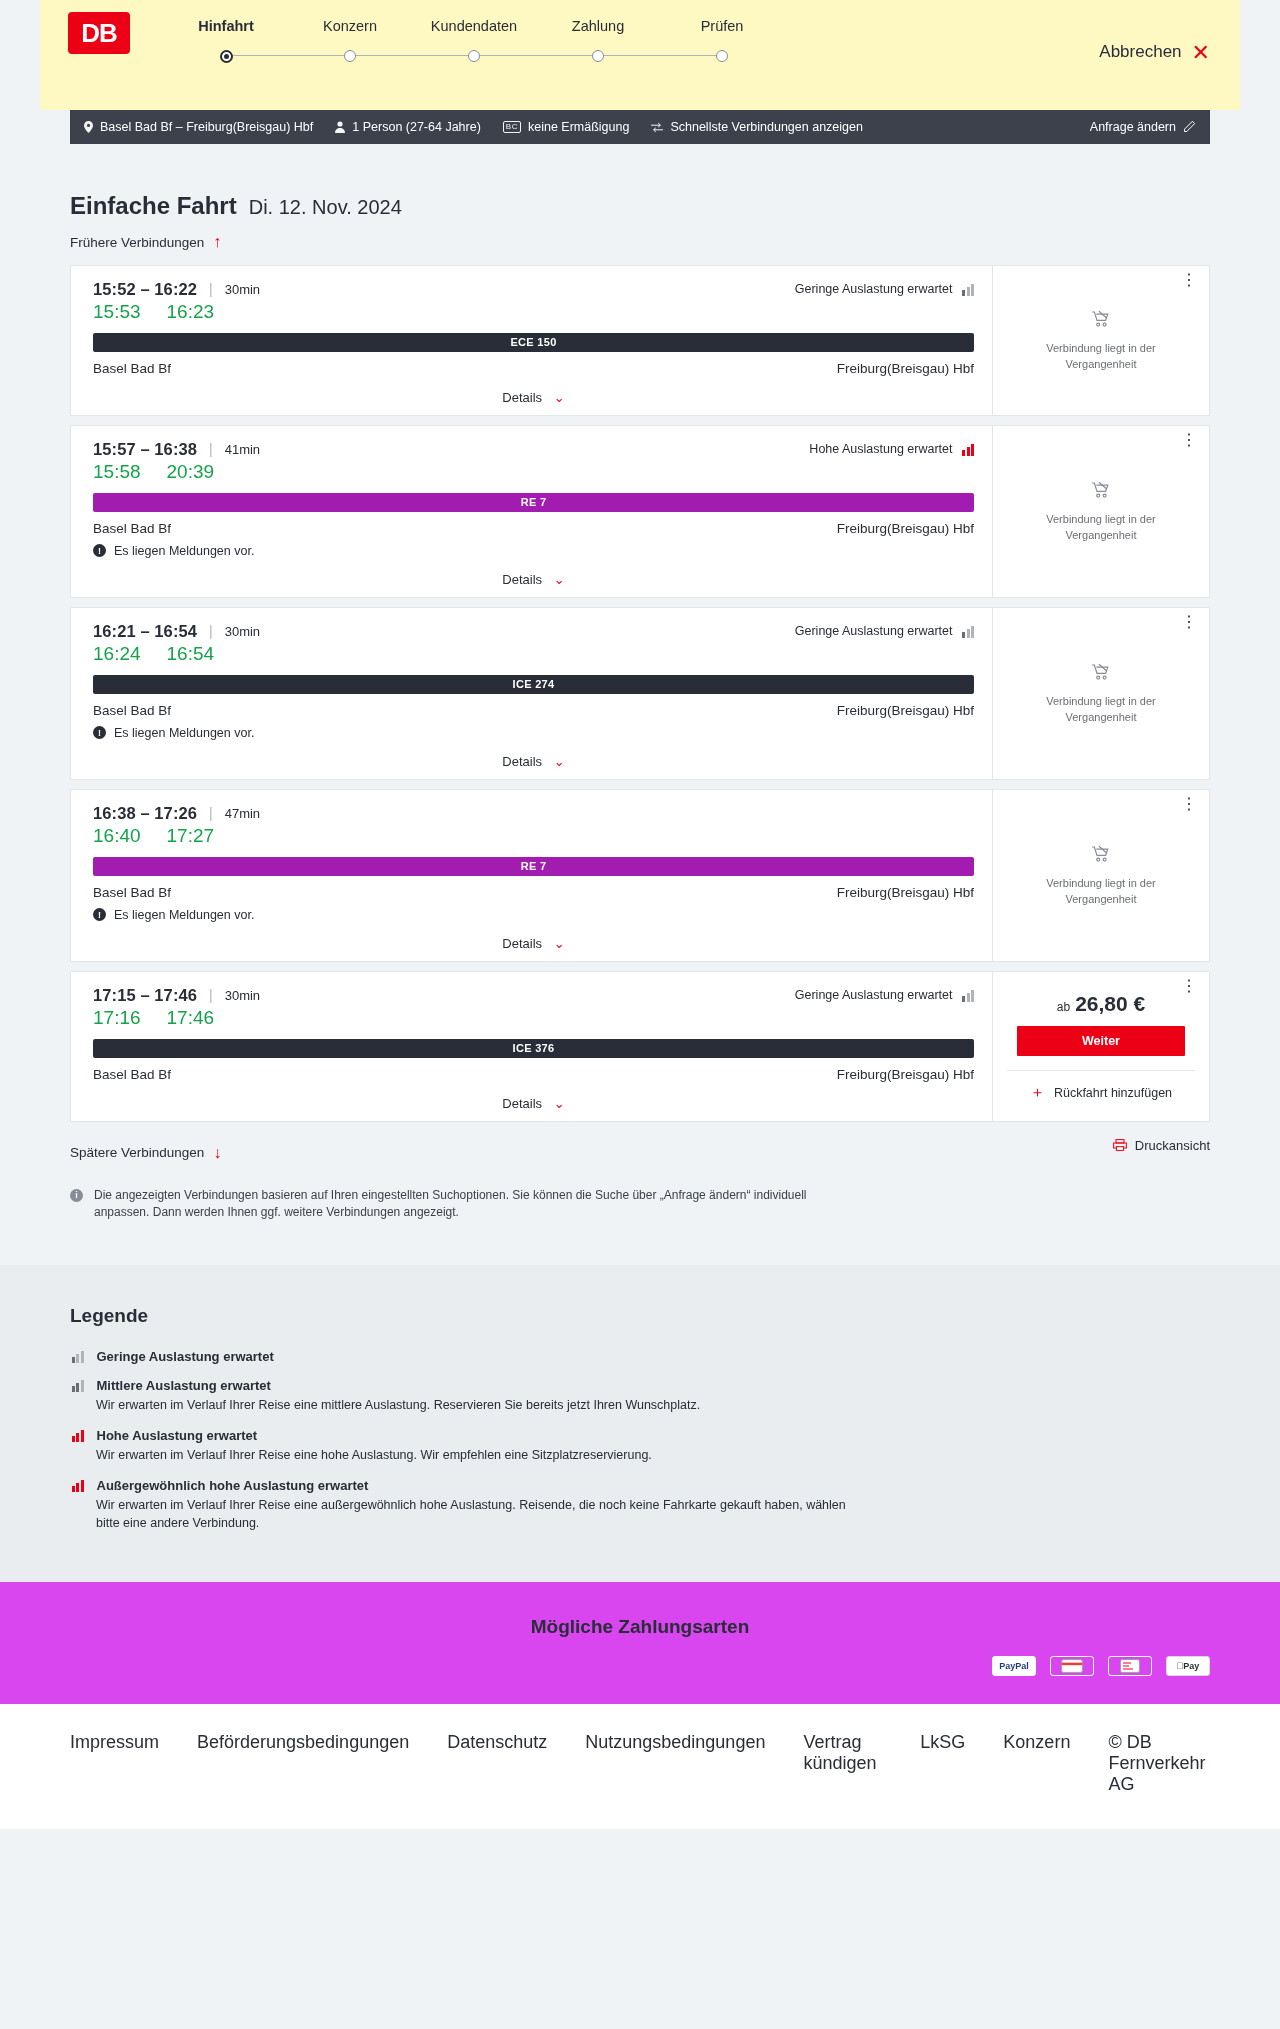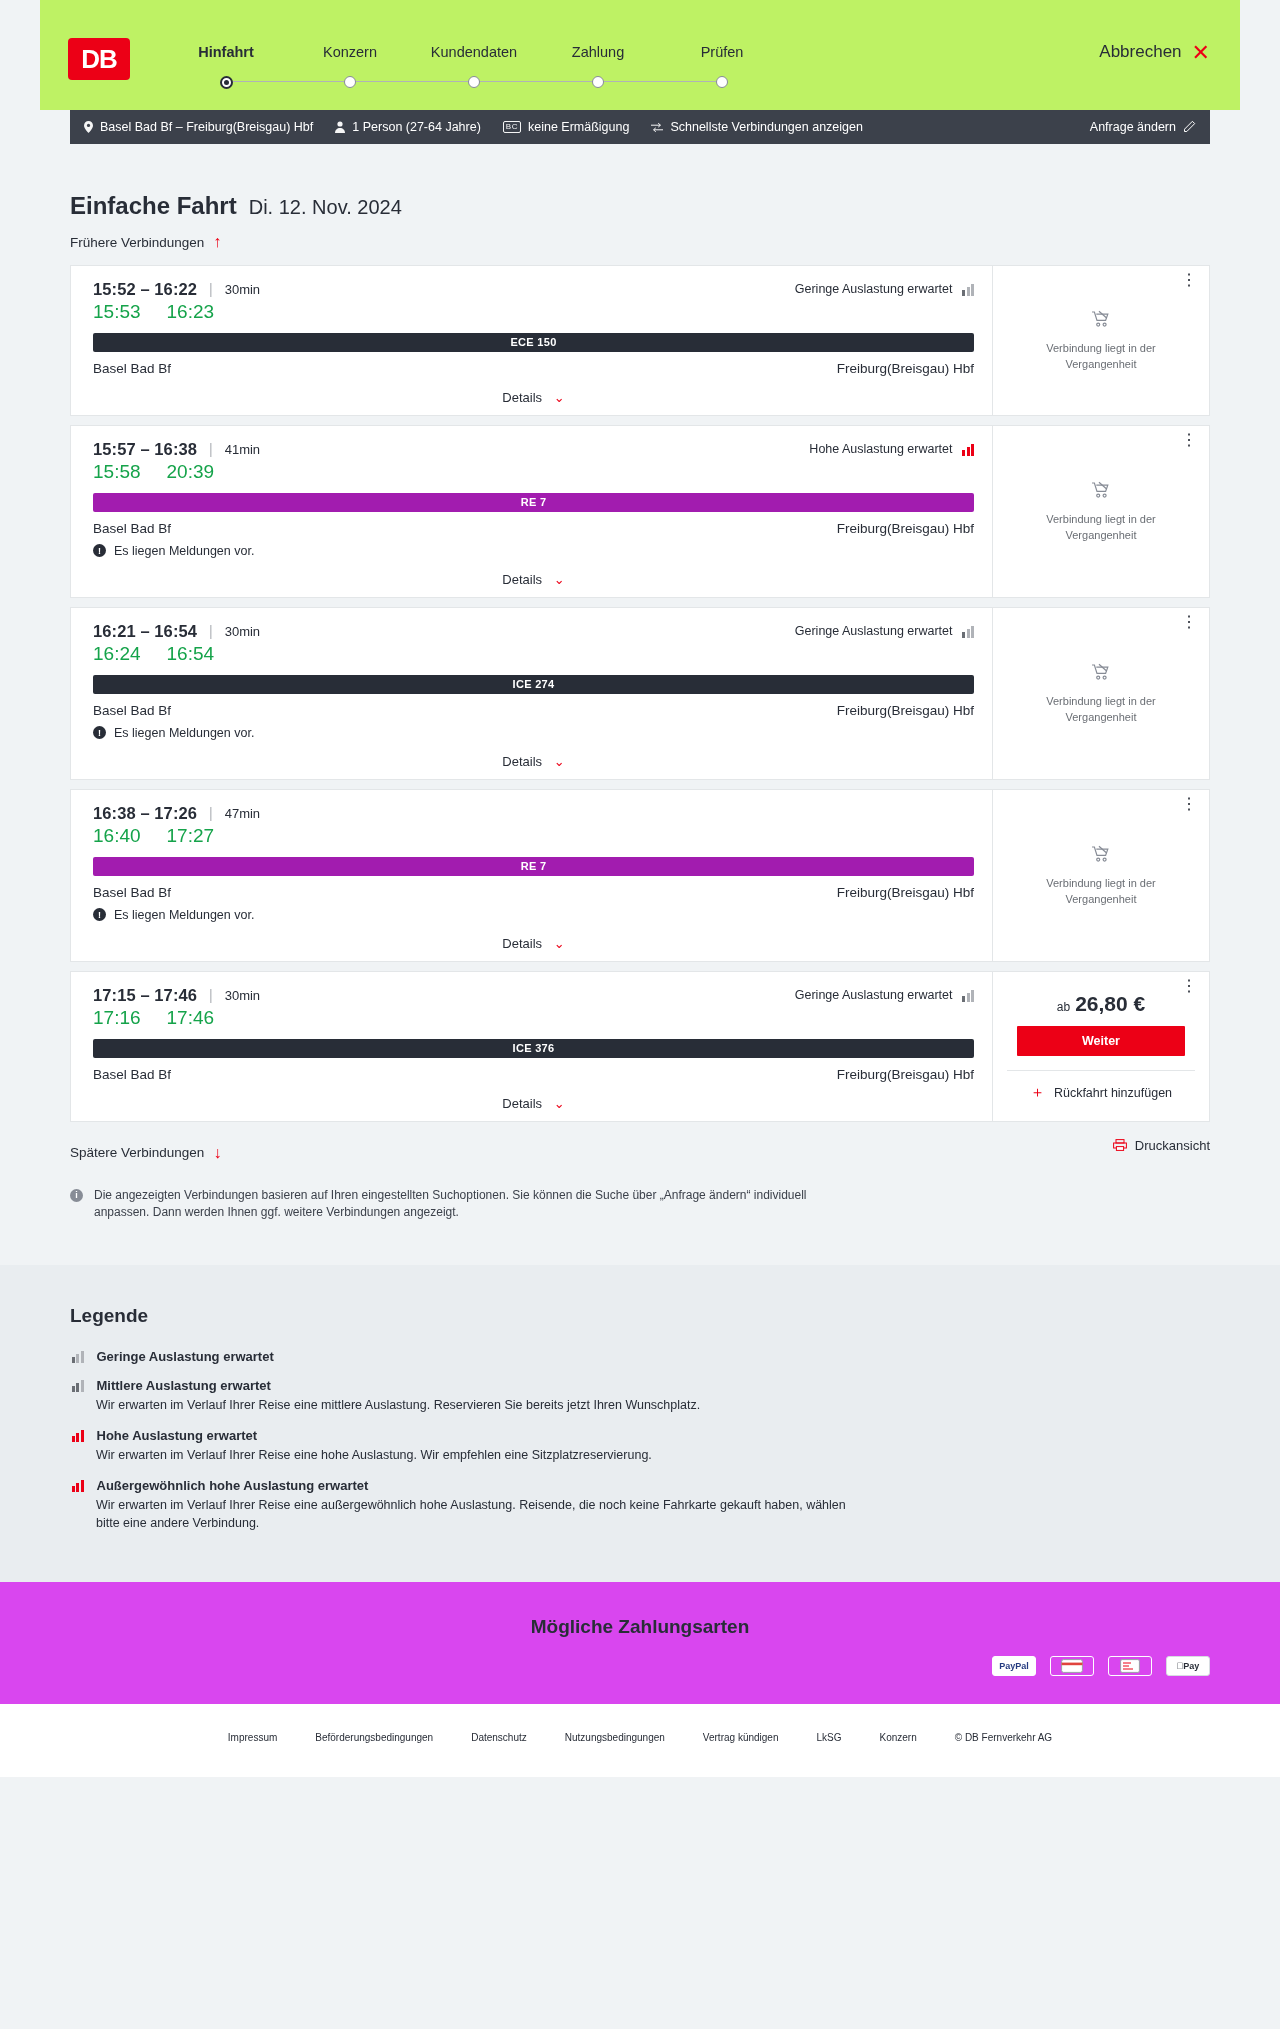--- a/index.html
+++ b/index.html
@@ -8,26 +8,26 @@
     width:1280px;
     background:#f0f3f5;
     font-family:"Liberation Sans", sans-serif;
     color:#282d37;
     -webkit-font-smoothing:antialiased;
   }
   .page { width:1280px; position:relative; }
 
   
   .topbar {
-    background:#bef264;
+    background:#fef9c3;
     margin:0 40px;
     height:110px;
     display:flex;
     align-items:flex-start;
-    padding:30px 28px 0 28px;
+    padding:4px 28px 0 28px;
     position:relative;
   }
   .db-logo {
     width:62px; height:42px;
     background:#ec0016;
     border-radius:4px;
     color:#fff;
     font-weight:bold;
     font-size:26px;
     display:flex; align-items:center; justify-content:center;
@@ -433,21 +433,21 @@
   .footer {
     background:#fff;
     padding:28px 70px 34px 70px;
   }
   .footer ul {
     list-style:none;
     margin:0; padding:0;
     display:flex;
     justify-content:center;
     gap:38px;
-    font-size:10px;
+    font-size:18px;
   }
   .footer li { cursor:pointer; }
   .footer li.copy { cursor:default; }
 </style>
 </head>
 <body>
 
 <div class="page">
 
   <div class="topbar">

